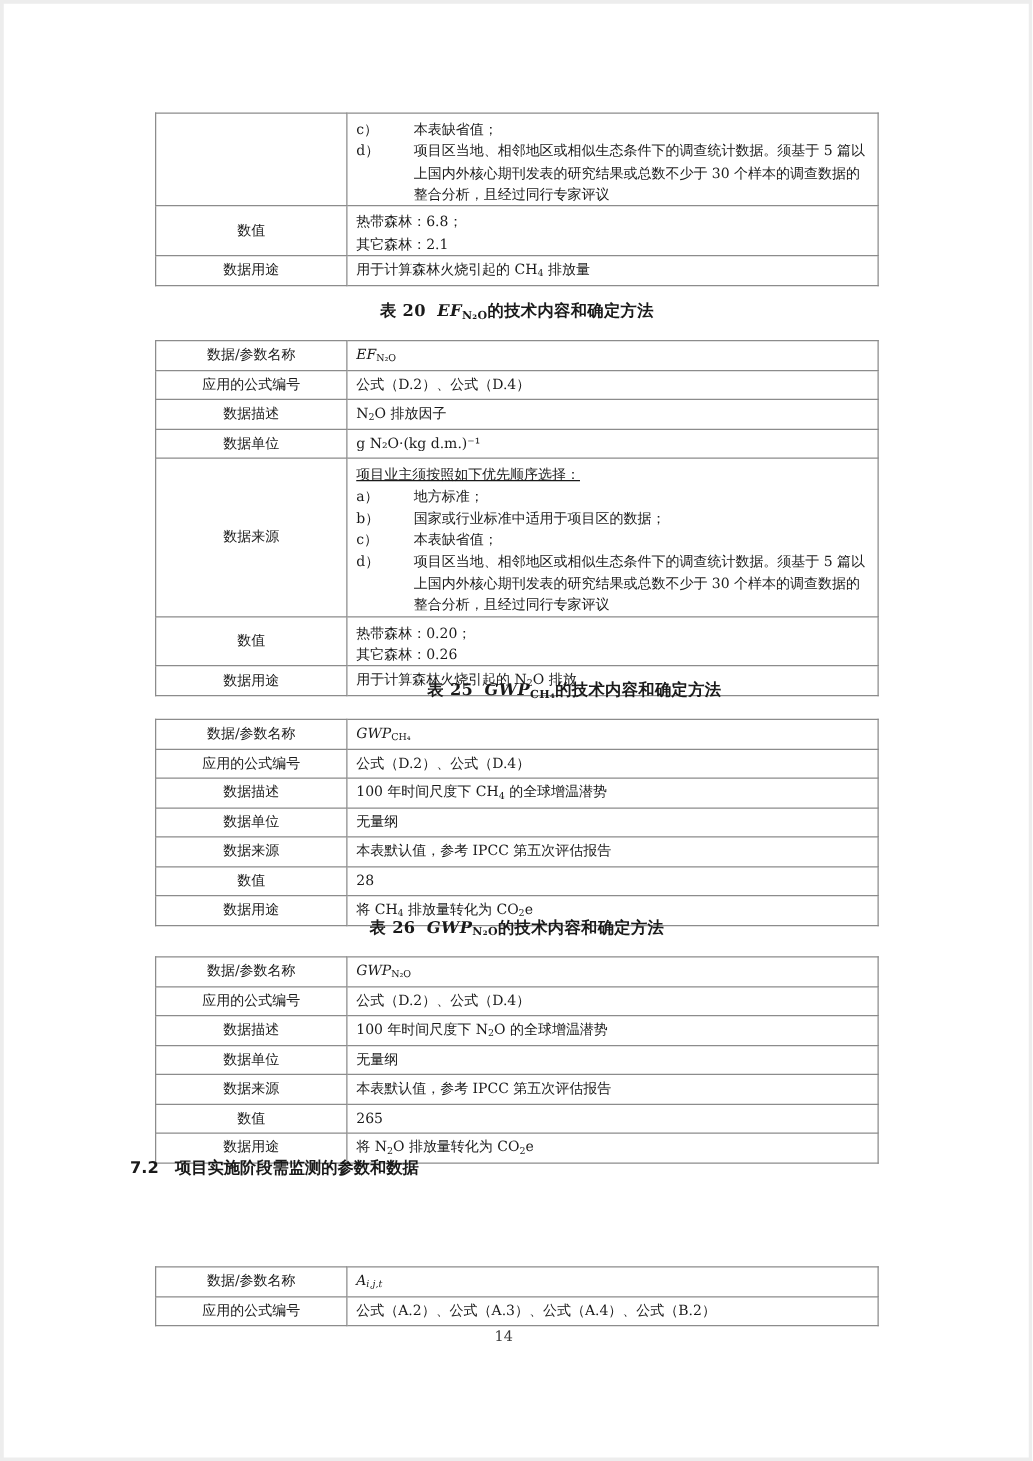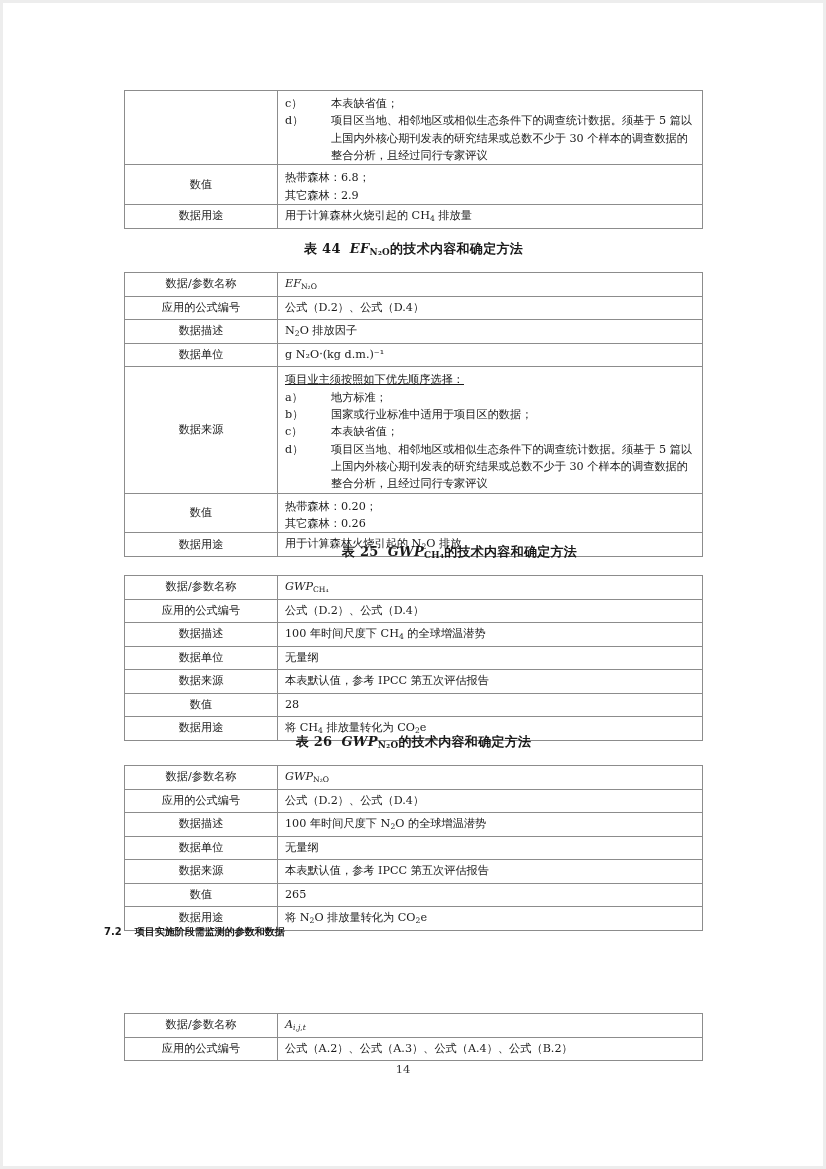--- a/index.html
+++ b/index.html
@@ -89,21 +89,21 @@
     width: 46px;
     text-indent: 0;
   }
   .src-item .bodytxt {
     display: inline;
   }
 
   .two-line span { display: block; }
 
   .sec-head {
-    font-size: 10px;
+    font-size: 13px;
     font-weight: bold;
     font-family: "DejaVu Sans", "Liberation Sans", sans-serif;
     margin: 0;
   }
   .sec-head .num { display:inline-block; margin-right: 13px; }
 
   .body-para {
     font-size: 12.6px;
     margin: 0;
     text-indent: 25px;
@@ -137,33 +137,33 @@
         <td class="label"></td>
         <td class="value top">
           <span class="src-item"><span class="mk">c）</span><span class="bodytxt">本表缺省值；</span></span>
           <span class="src-item"><span class="mk">d）</span><span class="bodytxt">项目区当地、相邻地区或相似生态条件下的调查统计数据。须基于 5 篇以上国内外核心期刊发表的研究结果或总数不少于 30 个样本的调查数据的整合分析，且经过同行专家评议</span></span>
         </td>
       </tr>
       <tr>
         <td class="label">数值</td>
         <td class="value top two-line">
           <span>热带森林：6.8；</span>
-          <span>其它森林：2.9</span>
+          <span>其它森林：2.1</span>
         </td>
       </tr>
       <tr>
         <td class="label">数据用途</td>
         <td class="value"><span>用于计算森林火烧引起的 CH</span><sub>4</sub><span> 排放量</span></td>
       </tr>
     </tbody>
       </table>
   </div>
 
   <div class="abs caption" style="top:240px;">
-    <span>表 44</span><span class="cap-gap"></span><span class="cap-sym">EF</span><sub>N₂O</sub><span>的技术内容和确定方法</span>
+    <span>表 20</span><span class="cap-gap"></span><span class="cap-sym">EF</span><sub>N₂O</sub><span>的技术内容和确定方法</span>
   </div>
 
   <div class="abs" style="top:272px;">
     <table class="doc-table outer-thick">
       <tbody>
           <tr>
         <td class="label">数据/参数名称</td>
         <td class="value"><span class="sym-italic">EF</span><sub>N₂O</sub></td>
       </tr>
       <tr>

